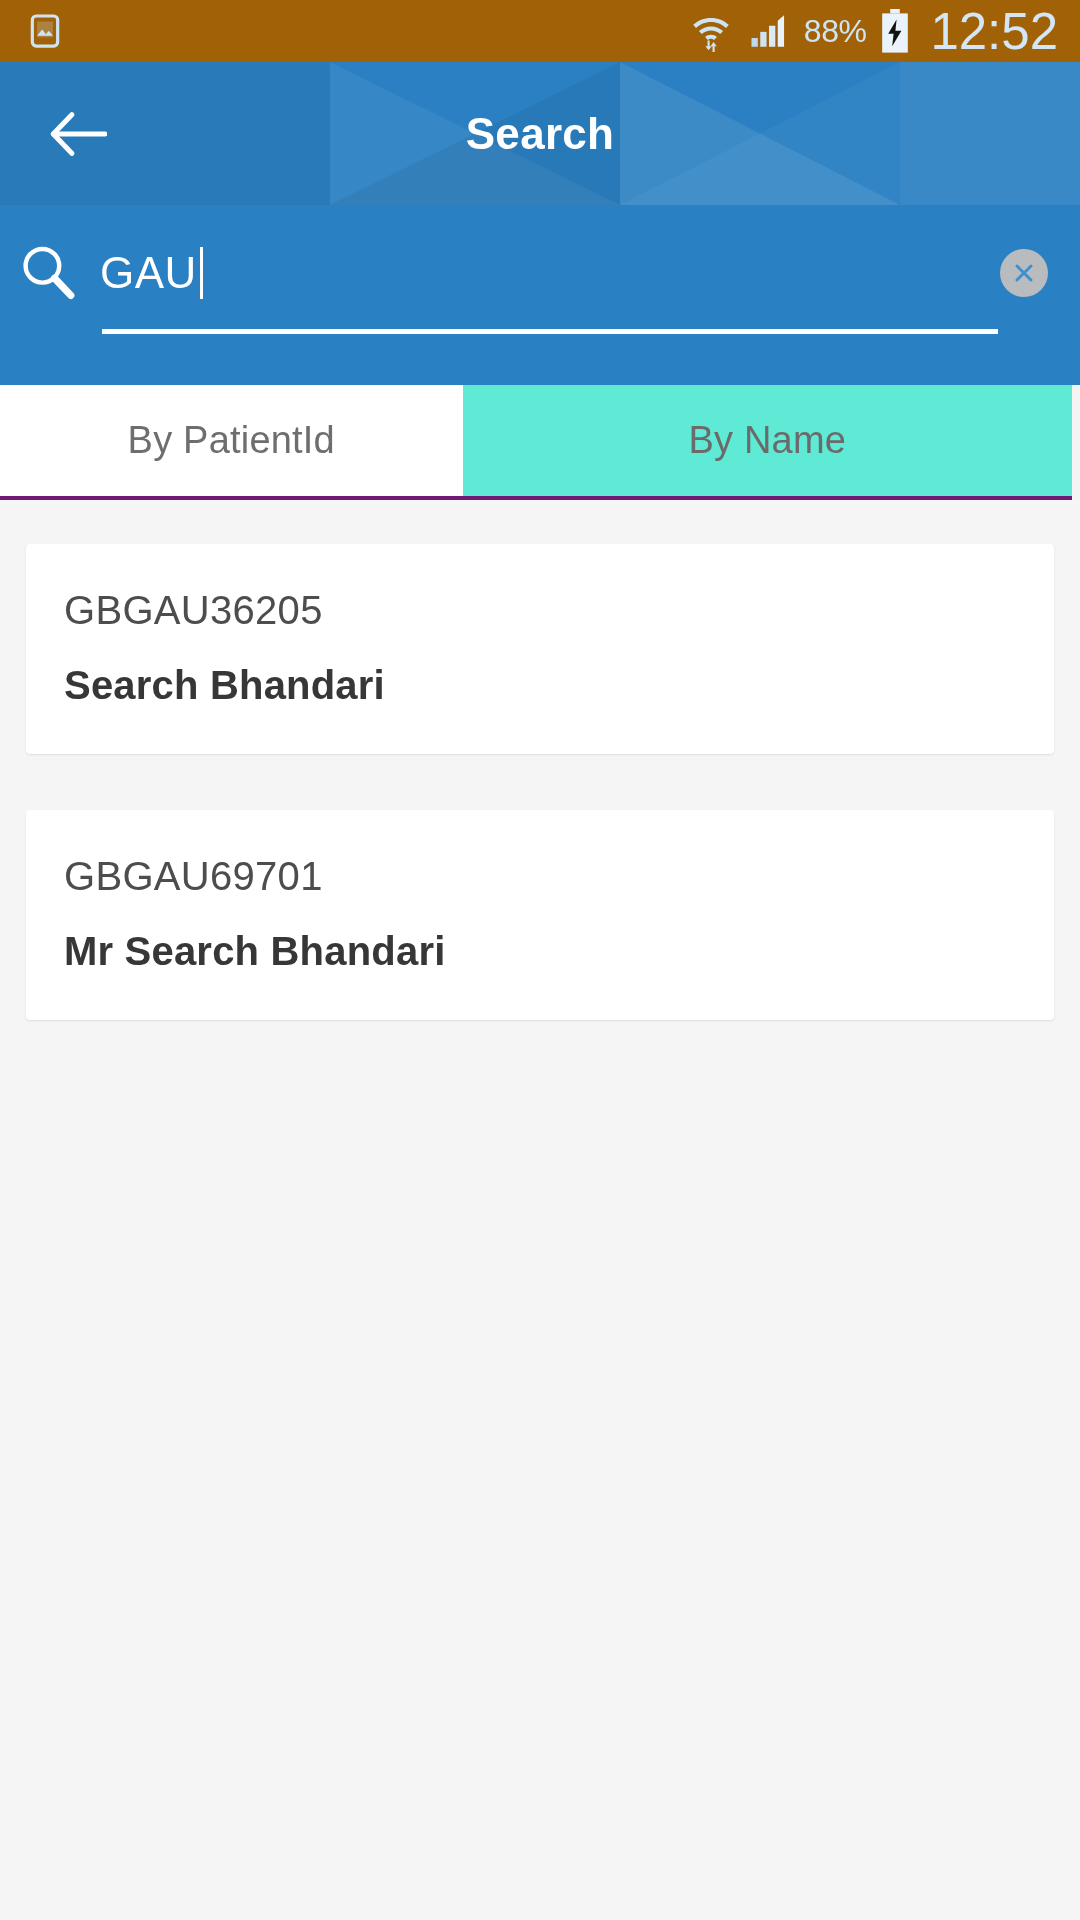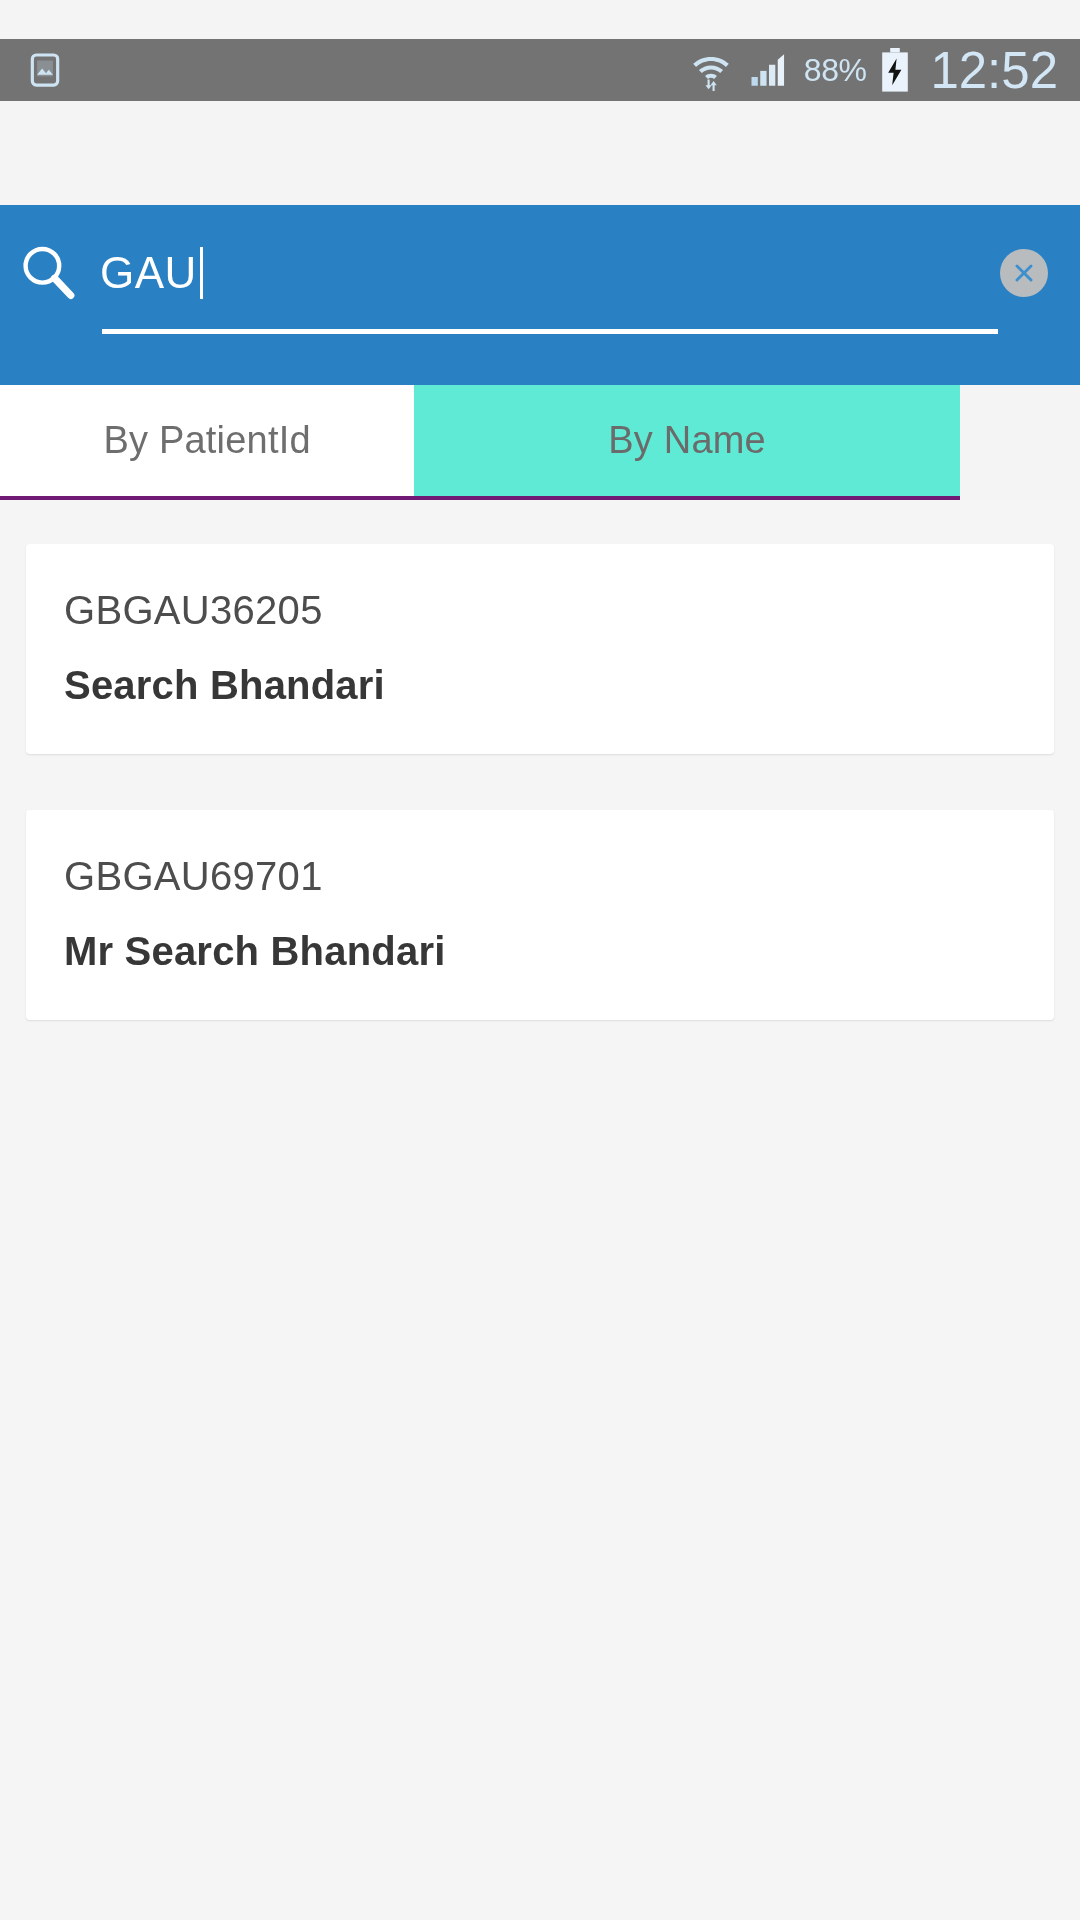--- a/index.html
+++ b/index.html
@@ -7,24 +7,23 @@
     width:1080px; height:1920px;
     font-family:"Liberation Sans", sans-serif;
     background:#f4f4f4;
     overflow:hidden;
   }
   .screen { position:relative; width:1080px; height:1920px; overflow:hidden; }
 
   
   .statusbar {
     position:absolute; top:0; left:0; width:1080px; height:62px;
-    background:#737373;
+    background:#a16207;
     display:flex; align-items:center;
     padding:0 22px 0 26px;
-    margin-top:39px;
   }
   .sb-left { display:flex; align-items:center; gap:14px; }
   .sb-right { margin-left:auto; display:flex; align-items:center; gap:14px; }
   .sb-battpct {
     color:#cfe4f2; font-size:32px; letter-spacing:-0.5px;
     font-family:"Liberation Sans", sans-serif;
   }
   .sb-clock {
     color:#d2e6f5; font-size:51px; letter-spacing:0px;
     margin-left:6px;
@@ -81,21 +80,21 @@
     background:#b9bcbe; display:flex; align-items:center; justify-content:center;
   }
   .clear-btn svg { width:26px; height:26px; display:block; }
   .search-underline {
     position:absolute; left:102px; right:82px; top:124px;
     height:5px; background:#ffffff;
   }
 
   
   .tabs {
-    position:absolute; top:385px; left:0; width:960px; height:115px;
+    position:absolute; top:385px; left:0; width:1072px; height:115px;
     display:flex; border-bottom:4px solid #701a75;
   }
   .tab {
     height:111px; display:flex; align-items:center; justify-content:center;
     font-size:38px; color:#6e6e6e; letter-spacing:0.2px;
   }
   .tab-active   { width:466px; background:#ffffff; }
   .tab-inactive { width:614px; background:#5eead4; color:#6b6b6b; }
 
   
@@ -155,20 +154,42 @@
         <svg viewBox="0 0 14 22" width="30" height="44">
           <rect x="4.6" y="0" width="4.8" height="2.2" fill="#eaf3fb"></rect>
           <rect x="0.6" y="2.2" width="12.8" height="19.6" fill="#eaf3fb"></rect>
           <path d="M7.8 5.2 L3.6 12.4 H6.3 L5.6 18.6 L10.2 10.9 H7.2 z" fill="#121212"></path>
         </svg>
       </span>
       <span class="sb-clock">12:52</span>
     </div>
   </div>
 
+  <div class="header">
+    <svg class="hdr-shape" viewBox="0 0 1080 143" preserveAspectRatio="none">
+      <rect x="0" y="0" width="1080" height="143" fill="#2a80c2"></rect>
+      <polygon points="330,0 620,143 330,143" fill="#ffffff" opacity="0.055"></polygon>
+      <polygon points="620,0 330,143 620,143" fill="#000000" opacity="0.055"></polygon>
+      <polygon points="620,0 900,143 620,143" fill="#ffffff" opacity="0.085"></polygon>
+      <polygon points="900,0 620,143 900,143" fill="#ffffff" opacity="0.04"></polygon>
+      <polygon points="0,0 330,0 330,143 0,143" fill="#000000" opacity="0.045"></polygon>
+      <polygon points="900,0 1080,0 1080,143 900,143" fill="#ffffff" opacity="0.07"></polygon>
+    </svg>
+    <div class="hdr-bar">
+      <div class="back-btn">
+        <span>
+          <svg viewBox="0 0 30 22">
+            <path d="M11.8 1 L2.2 11 L11.8 21" fill="none" stroke="#ffffff" stroke-width="2.6" stroke-linecap="round" stroke-linejoin="round"></path>
+            <line x1="2.6" y1="11" x2="29" y2="11" stroke="#ffffff" stroke-width="2.6" stroke-linecap="round"></line>
+          </svg>
+        </span>
+      </div>
+      <div class="hdr-title">Search</div>
+    </div>
+  </div>
 
   <div class="searchbar">
     <div class="search-row">
       <span class="search-icon">
         <svg viewBox="0 0 32 32">
           <circle cx="13.2" cy="12.4" r="8.4" fill="none" stroke="#ffffff" stroke-width="2.2"></circle>
           <line x1="19.3" y1="18.6" x2="27.4" y2="27.2" stroke="#ffffff" stroke-width="3.6" stroke-linecap="round"></line>
         </svg>
       </span>
       <div class="search-field">

